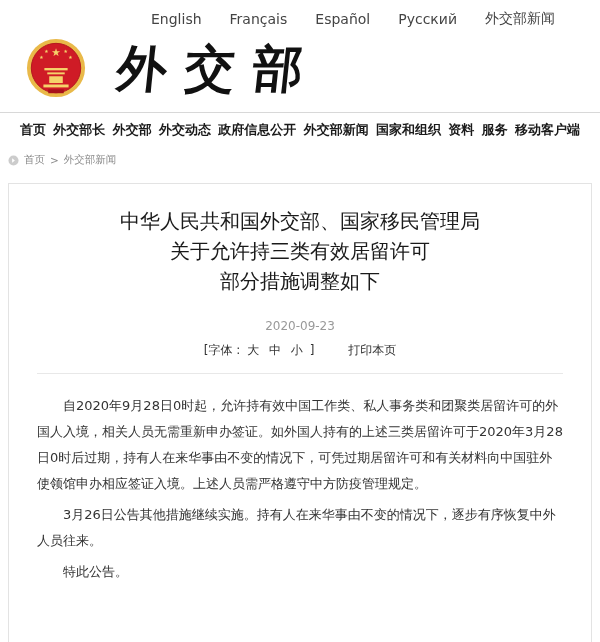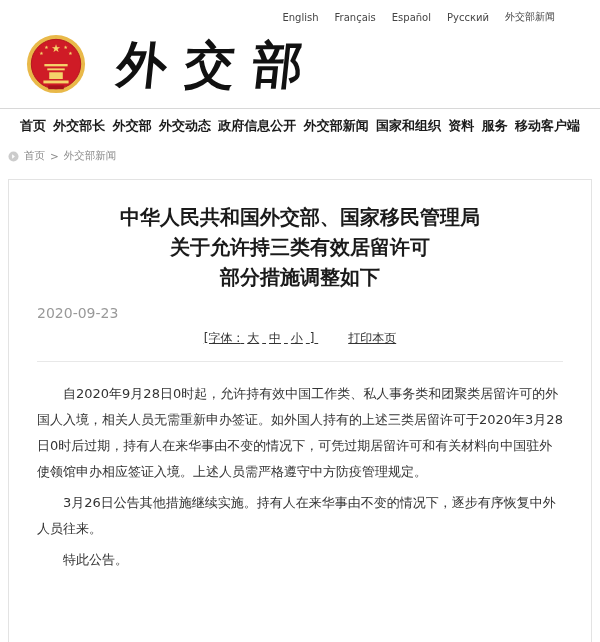--- a/index.html
+++ b/index.html
@@ -2,21 +2,21 @@
 <html><head>
 <meta charset="utf-8">
 <style>
   * { box-sizing: border-box; margin: 0; padding: 0; }
   html, body { width: 600px; height: 642px; background: #fff; overflow: hidden; }
   body { font-family: "DejaVu Sans", "Liberation Sans", sans-serif; color: #333; }
 
   
   .topbar {
     display: flex; justify-content: flex-end; align-items: center;
-    gap: 16px; padding: 10px 45px 0 0; font-size: 10px; color: #444;
+    gap: 28px; padding: 10px 45px 0 0; font-size: 14px; color: #444;
   }
   .lang-link { cursor: pointer; }
 
   
   .header { display: flex; align-items: center; padding: 7px 0 10px 25px; height: 84px; }
   .logo { display: flex; align-items: center; cursor: pointer; }
   .emblem { width: 62px; height: 62px; display: inline-block; }
   .logo-text {
     margin-left: 30px; font-family: "DejaVu Serif", "Liberation Serif", serif;
     font-size: 50px; font-weight: 700; color: #111; letter-spacing: 18px;
@@ -37,24 +37,24 @@
     padding: 5px 0 8px 8px; font-size: 10.5px; color: #8a8a8a;
   }
   .crumb-icon { width: 11px; height: 11px; display: inline-block; }
   .crumb-home { cursor: pointer; }
 
   
   .content-box {
     margin: 8px 8px 0 8px; border: 1px solid #e3e3e3; background: #fff;
     padding: 22px 28px 0 28px; height: 640px;
   }
-  .article-title { text-align: center; font-size: 20px; font-weight: bold; color: #1a1a1a; line-height: 30px; }
+  .article-title { text-align: center; font-size: 20px; font-weight: normal; color: #1a1a1a; line-height: 30px; }
   .t-line { display: block; }
-  .article-date { font-size: 14px; color: #999; margin-top: 13px; }
-  .controls { text-align: center; font-size: 12px; color: #333; margin-top: 9px; text-decoration: underline; }
+  .article-date { text-align: center; font-size: 12px; color: #999; margin-top: 23px; }
+  .controls { text-align: center; font-size: 12px; color: #333; margin-top: 9px; }
   .controls .fs { margin: 0 3px; cursor: pointer; }
   .controls .print { margin-left: 30px; cursor: pointer; }
   .divider { height: 1px; background: #e8e8e8; margin-top: 14px; }
 
   .body-text { margin-top: 19px; font-size: 13px; line-height: 26px; color: #333; }
   .body-text p { text-indent: 2em; margin-bottom: 5px; }
 </style>
 </head>
 <body>
 

